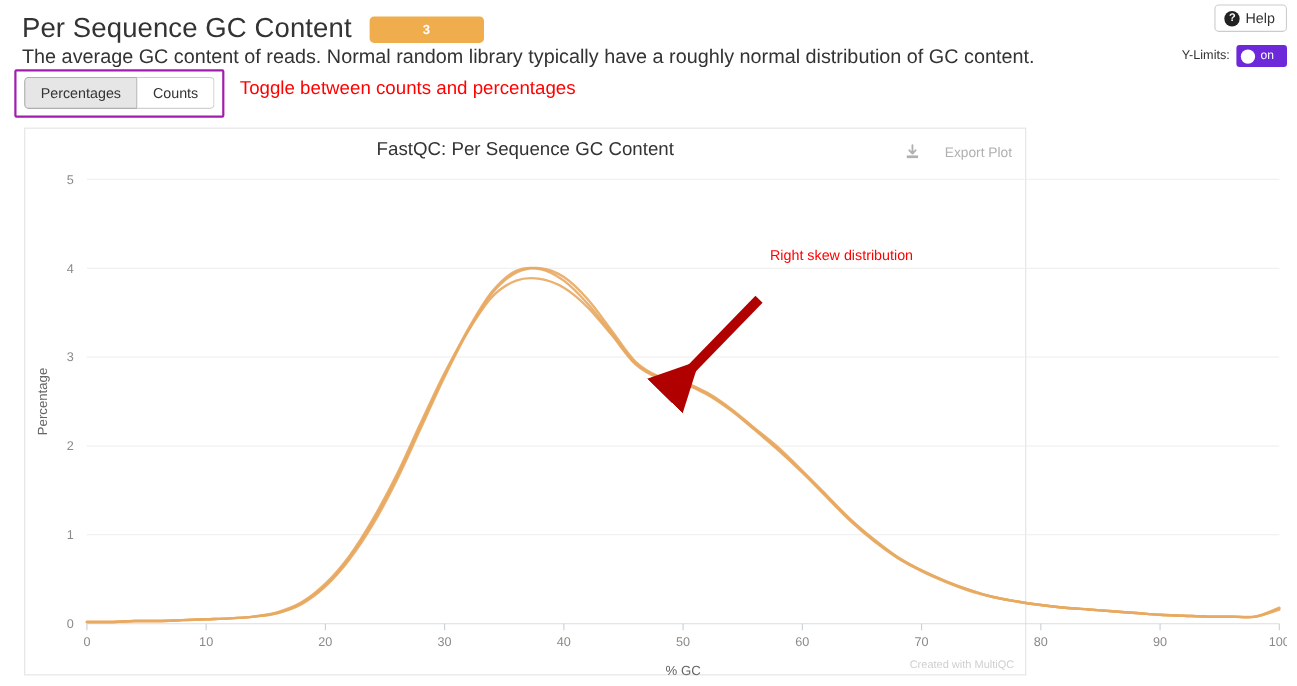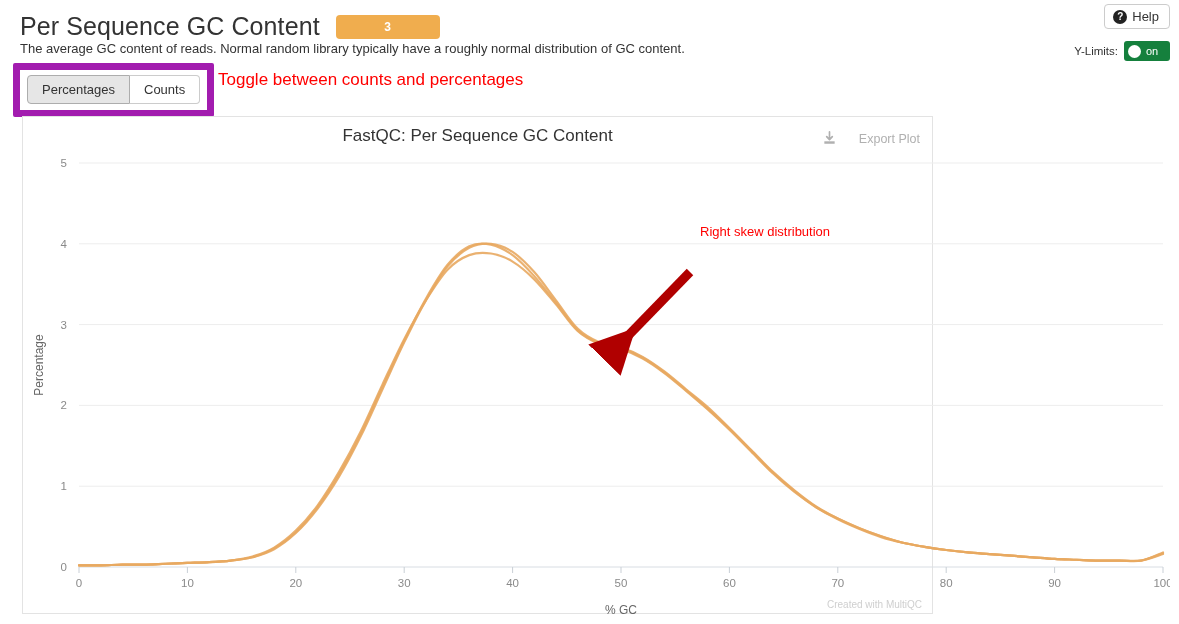--- a/index.html
+++ b/index.html
@@ -21,21 +21,21 @@
     font-size: 25px; color: #333; font-weight: normal;
     letter-spacing: .1px; white-space: nowrap;
   }
   .badge-count {
     display: inline-block; min-width: 104px; text-align: center;
     background: #f0ad4e; color: #fff; font-size: 12px;
     padding: 5px 10px; border-radius: 4px; font-weight: bold;
   }
   .page-desc {
     position: absolute; left: 20px; top: 41px;
-    font-size: 13px; color: #333; white-space: nowrap;
+    font-size: 18px; color: #333; white-space: nowrap;
   }
 
   
   .help-btn {
     position: absolute; right: 9px; top: 4px;
     display: flex; align-items: center; gap: 5px;
     background: #fff; border: 1px solid #ccc; border-radius: 4px;
     padding: 4px 10px 4px 8px; font-size: 13px; color: #333; cursor: pointer;
   }
   .qmark {
@@ -45,35 +45,35 @@
   }
 
   
   .ylim-wrap {
     position: absolute; right: 9px; top: 41px;
     display: flex; align-items: center; gap: 6px; text-align: right;
   }
   .ylim-label { font-size: 11.5px; color: #333; }
   .switch {
     position: relative; width: 46px; height: 20px;
-    border-radius: 3px; background: #15803d; cursor: pointer;
+    border-radius: 3px; background: #6d28d9; cursor: pointer;
     display: flex; align-items: center;
   }
   .switch .knob {
     width: 13px; height: 13px; border-radius: 50%;
     background: #fff; margin-left: 4px;
   }
   .switch .sw-text {
     color: #fff; font-size: 11px; margin-left: 5px;
   }
 
   
   .btn-group-box {
     position: absolute; left: 13px; top: 63px;
-    border: 7px solid #a21caf; padding: 5px 7px 6px 7px;
+    border: 2px solid #a21caf; padding: 5px 7px 6px 7px;
     border-radius: 2px;
   }
   .btn-group { display: flex; }
   .bg-btn {
     border: 1px solid #ccc; font-size: 13px; color: #333;
     padding: 7px 14px; background: #fff; cursor: pointer; line-height: 1;
   }
   .bg-btn.active { background: #e6e6e6; border-color: #adadad; }
   .bg-btn:first-child { border-radius: 4px 0 0 4px; }
   .bg-btn:last-child { border-radius: 0 4px 4px 0; border-left: 0; }

